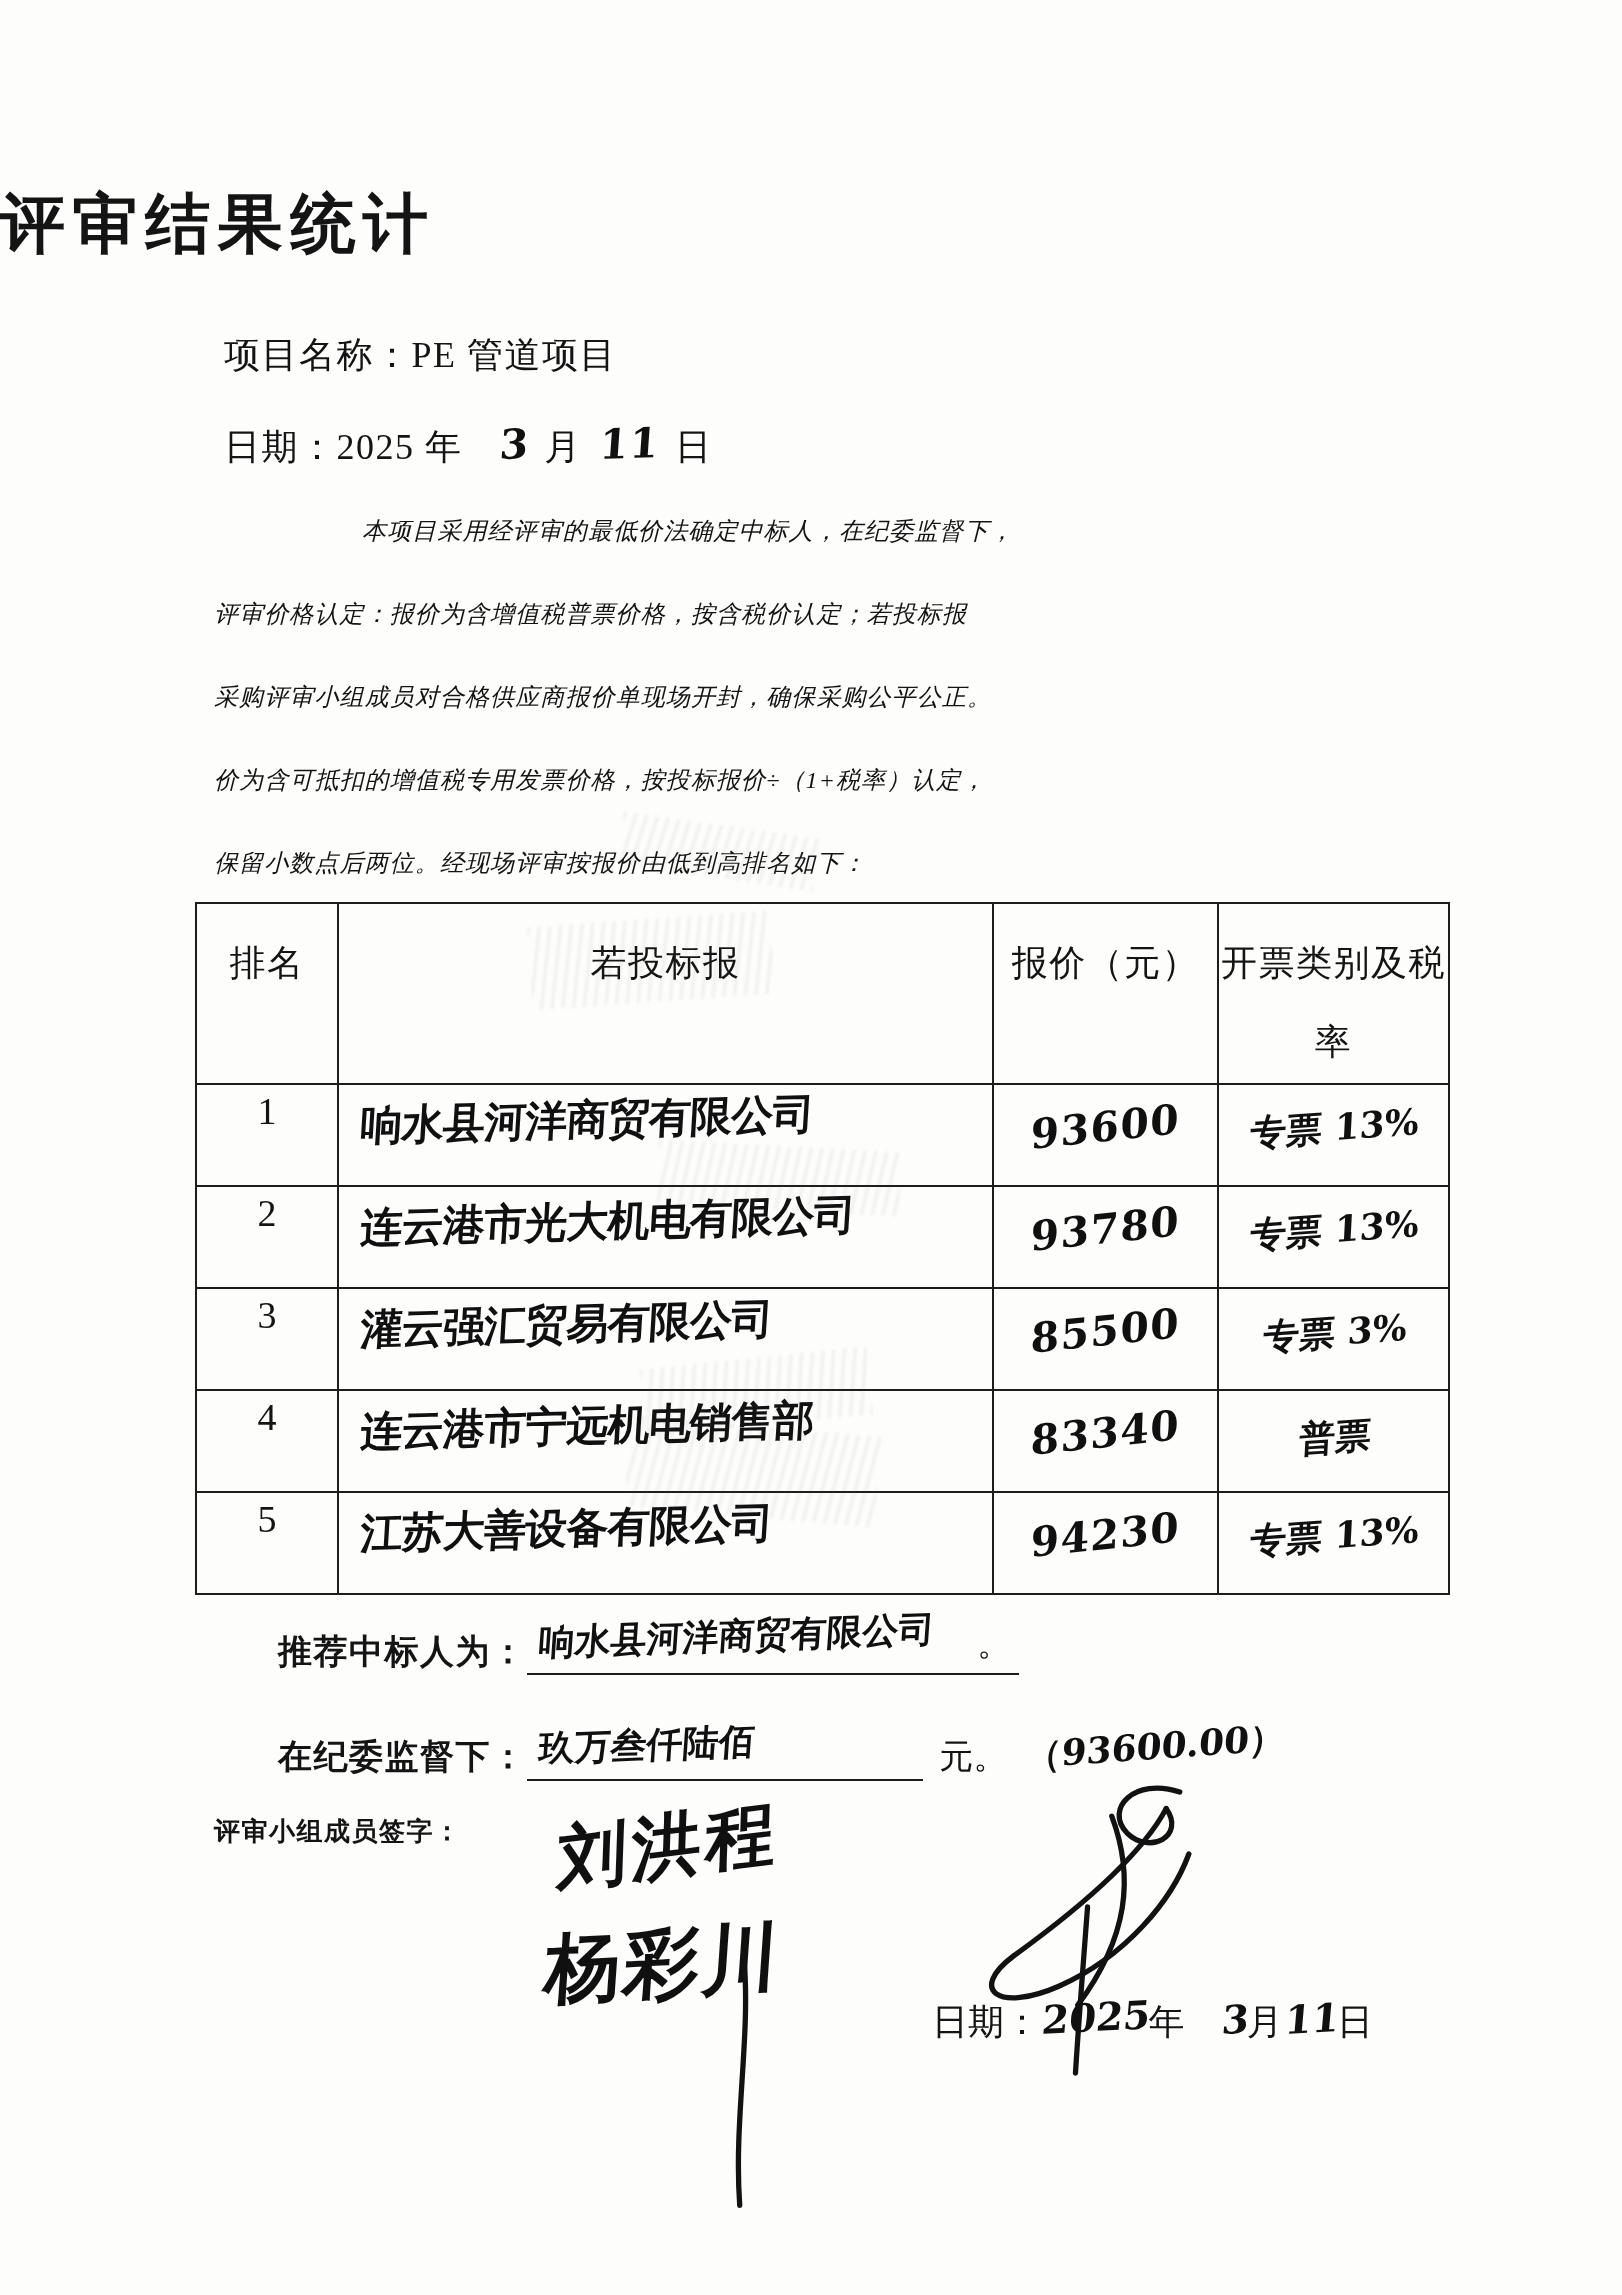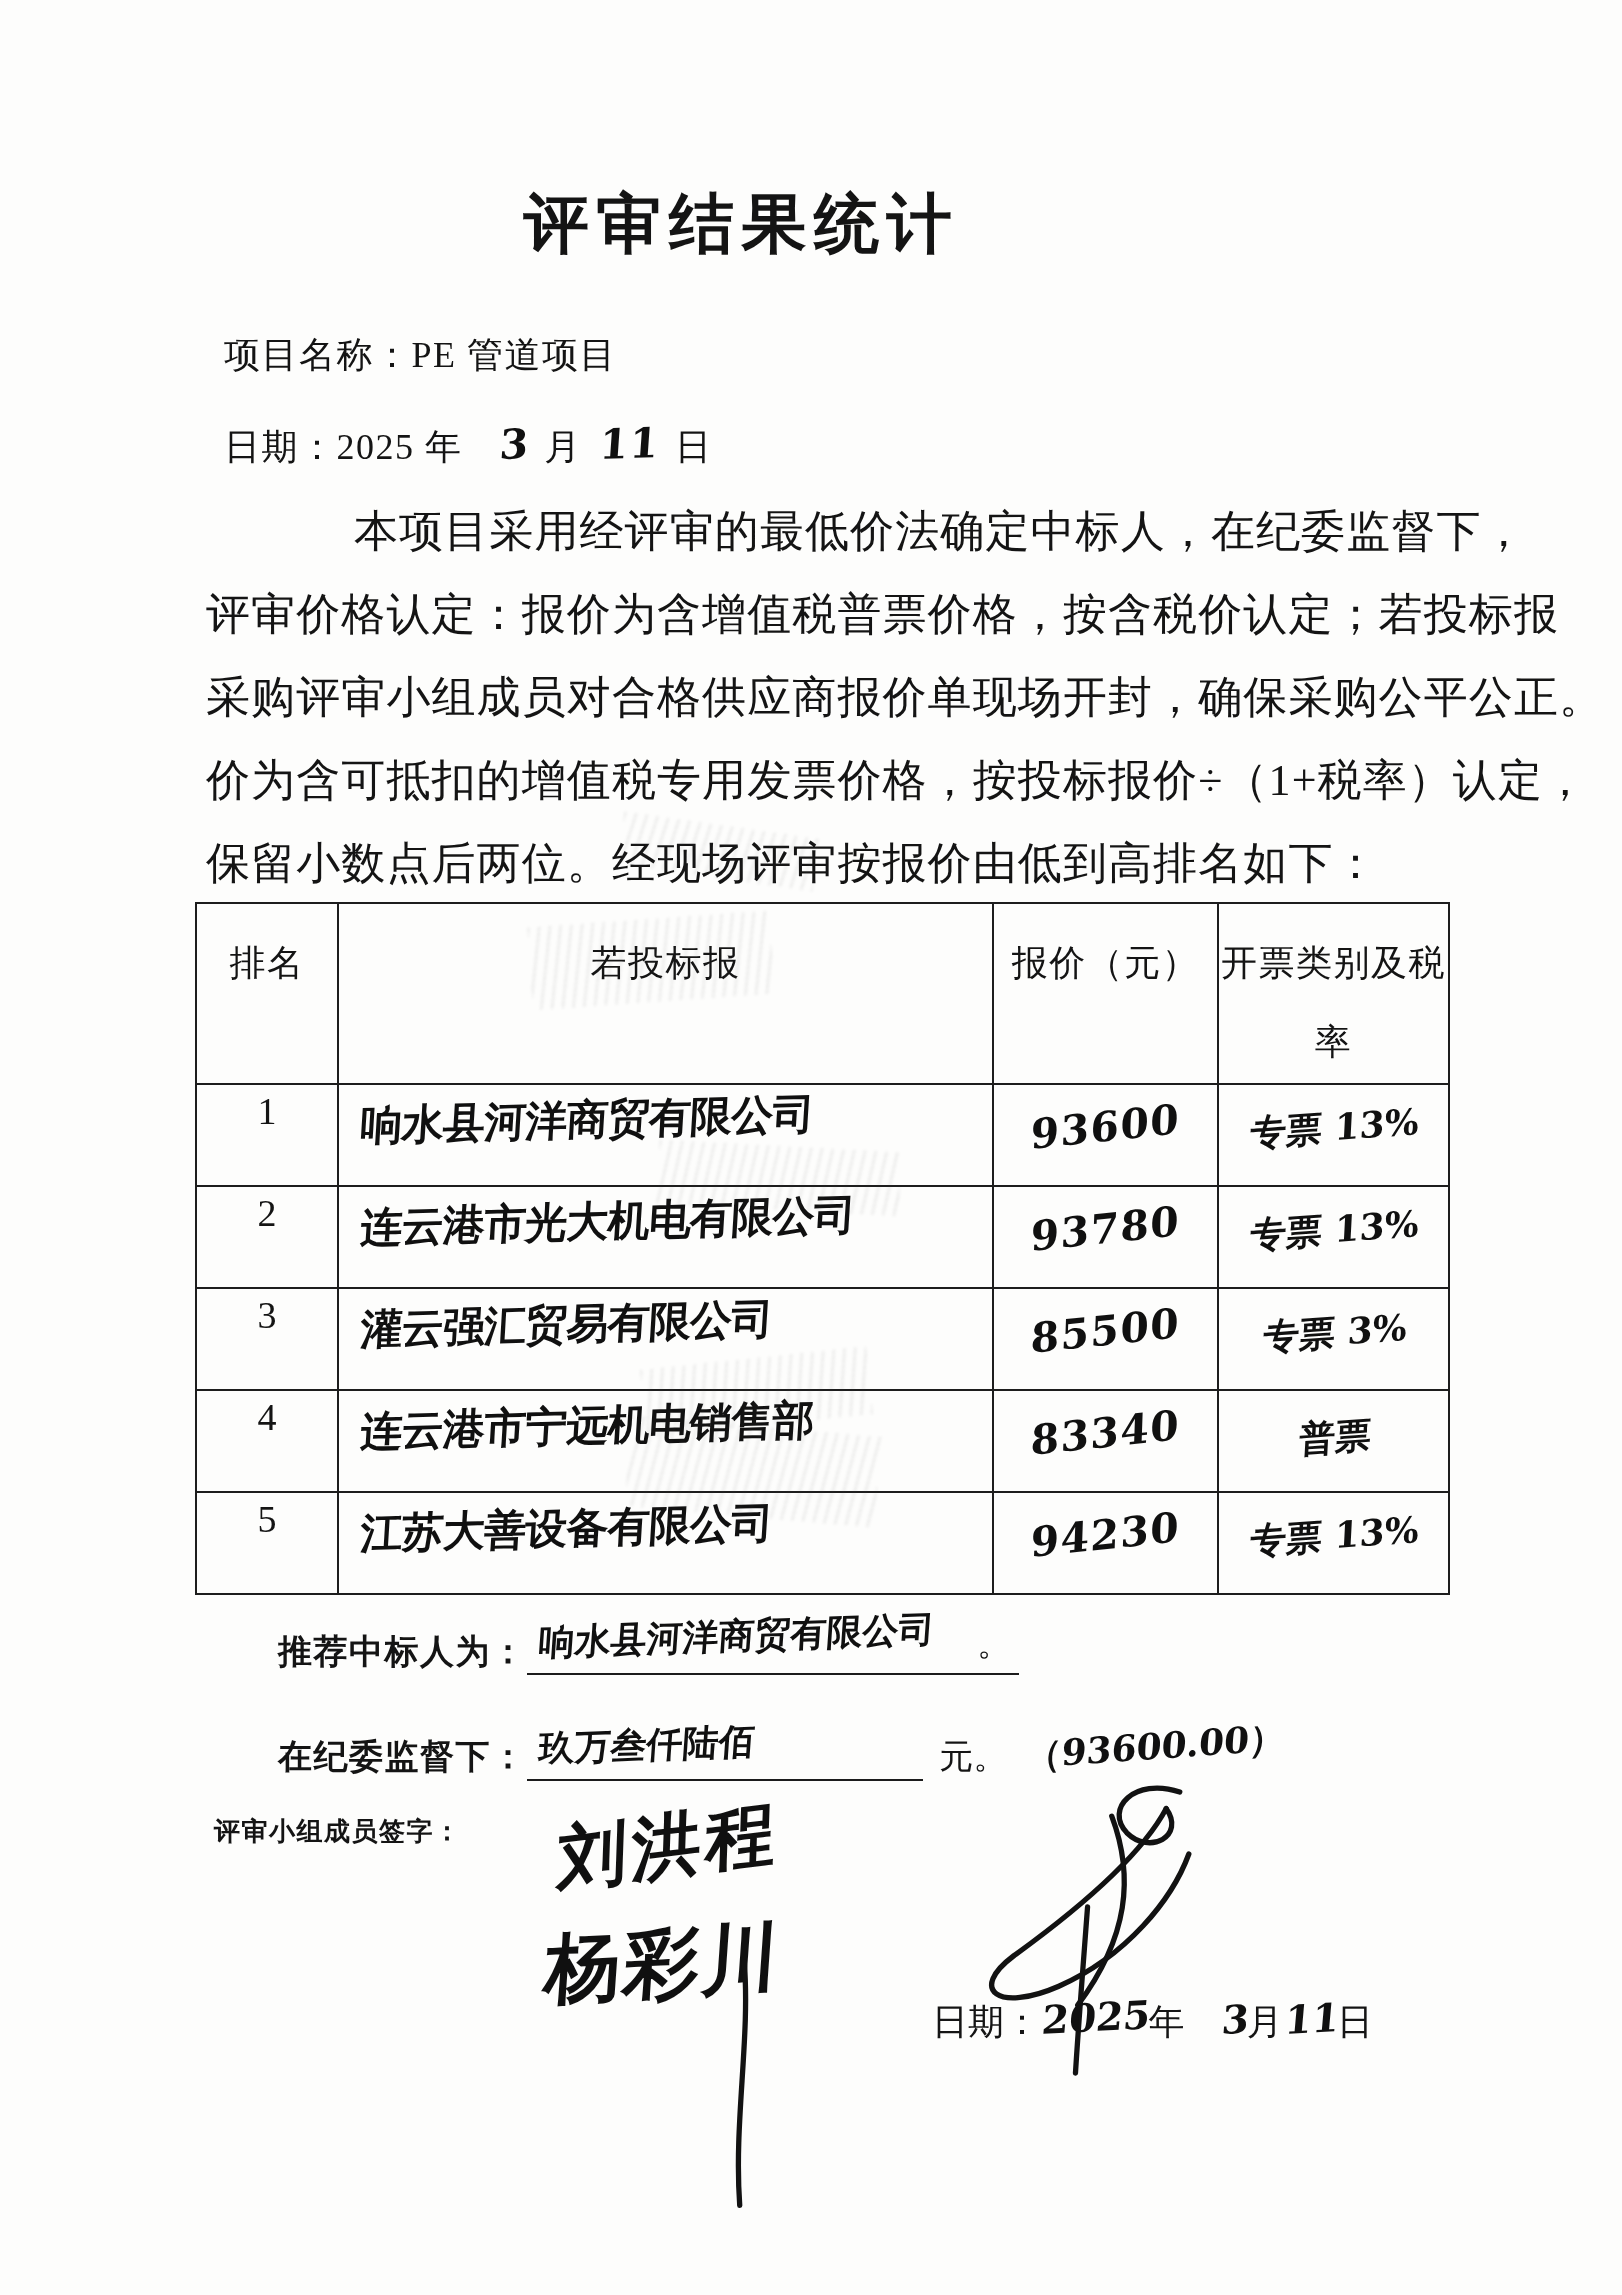--- a/index.html
+++ b/index.html
@@ -7,29 +7,29 @@
     position:relative;
     width:1623px;height:2295px;
     background:#fdfdfc;
     font-family:"Liberation Serif","DejaVu Serif",serif;
     color:#141414;
     overflow:hidden;
   }
   
   .title{
     position:absolute;left:0;top:180px;width:1483px;
-    text-align:center;font-size:65px;font-weight:700;
+    text-align:left;font-size:65px;font-weight:700;
     letter-spacing:7.6px;
   }
   .meta-line{position:absolute;left:224px;font-size:36px;letter-spacing:1.5px;white-space:nowrap;}
   .meta-project{top:331px;}
   .meta-date{top:421px;}
   .para{
-    position:absolute;left:206px;top:490px;width:1180px;
-    font-size:44px;letter-spacing:1.1px;
+    position:absolute;left:214px;top:490px;width:1180px;
+    font-size:24px;letter-spacing:1.1px;font-style:italic;
   }
   .para .pline{height:83px;line-height:83px;white-space:nowrap;}
   .para .pline:first-child{text-indent:148px;}
   .label-sans{
     font-family:"Liberation Sans","DejaVu Sans",sans-serif;
     font-weight:700;letter-spacing:1.5px;
   }
   
   .hw{
     display:inline-block;

